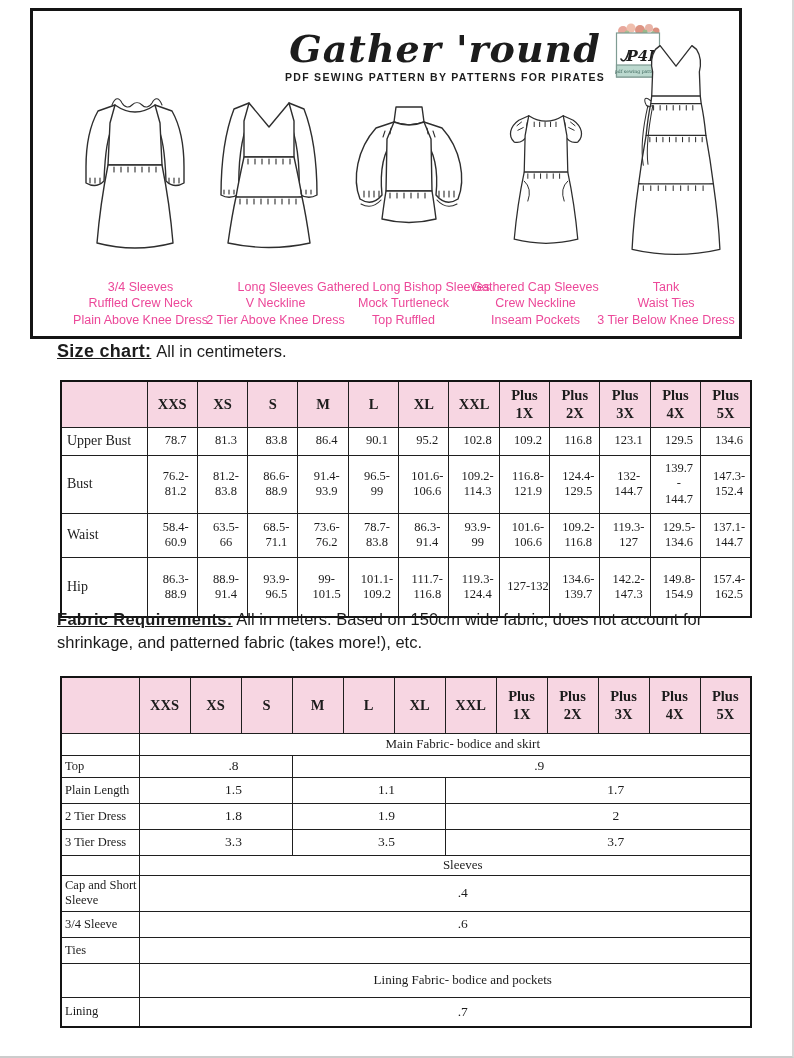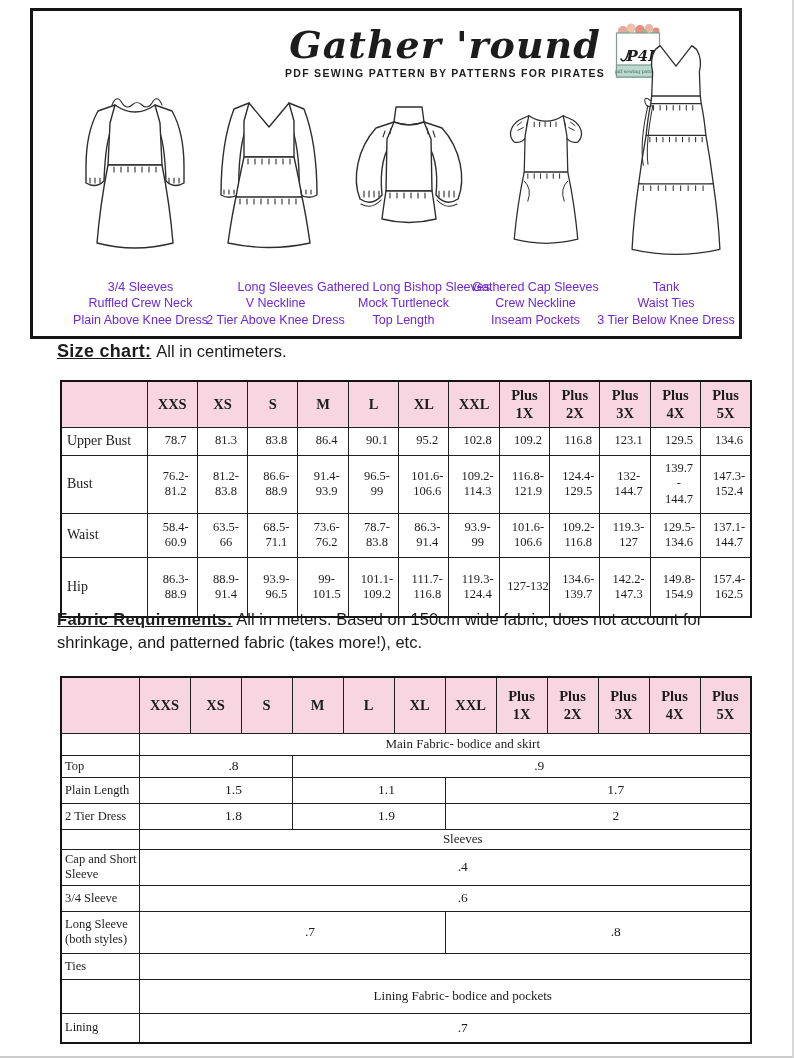--- a/index.html
+++ b/index.html
@@ -6,35 +6,35 @@
   body{
     width:794px;height:1058px;overflow:hidden;position:relative;
     background:#ffffff;color:#1c1c1c;
     font-family:"Liberation Sans", sans-serif;
     -webkit-font-smoothing:antialiased;
   }
   .page{position:absolute;inset:0;border-right:2px solid #d8d8d8;border-bottom:2px solid #cccccc;}
 
   
   .pattern-box{position:absolute;left:30px;top:8px;width:706px;height:325px;border:3px solid #141414;background:#fff;}
-  .brand{position:absolute;left:252px;top:10px;display:flex;align-items:center;gap:10px;}
+  .brand{position:absolute;left:252px;top:10px;display:flex;align-items:flex-end;gap:10px;}
   .brand-text{display:flex;flex-direction:column;align-items:center;}
   .title{font-family:"DejaVu Serif", serif;font-style:italic;font-weight:bold;font-size:38px;line-height:1.05;letter-spacing:1px;white-space:nowrap;}
   .subtitle{font-size:10.5px;font-weight:bold;letter-spacing:1.3px;margin-top:2px;white-space:nowrap;}
   .logo{margin-top:2px;}
 
   .garment{position:absolute;}
   .g1{left:26px;top:70px;width:152px;height:196px;}
   .g2{left:160px;top:70px;width:152px;height:196px;}
   .g3{left:300px;top:84px;width:152px;height:182px;}
   .g4{left:444px;top:78px;width:138px;height:186px;}
   .g5{left:572px;top:20px;width:142px;height:246px;}
 
   .captions{position:absolute;left:0;top:268px;width:706px;height:52px;}
-  .caption{position:absolute;text-align:center;font-size:12.5px;line-height:1.3;color:#6d28d9;}
+  .caption{position:absolute;text-align:center;font-size:12.5px;line-height:1.3;color:#ec4899;}
   .cap1{left:10px;width:195px;}
   .cap2{left:150px;width:185px;}
   .cap3{left:278px;width:185px;}
   .cap4{left:425px;width:155px;}
   .cap5{left:558px;width:150px;}
 
   
   .section-heading{position:absolute;left:57px;}
   .size-heading{top:341px;font-size:18px;width:600px;}
   .fabric-heading{top:608px;font-size:16.5px;width:690px;line-height:1.38;}
@@ -177,21 +177,21 @@
           <div>Plain Above Knee Dress</div>
         </div>
         <div class="caption cap2">
           <div>Long Sleeves</div>
           <div>V Neckline</div>
           <div>2 Tier Above Knee Dress</div>
         </div>
         <div class="caption cap3">
           <div>Gathered Long Bishop Sleeves</div>
           <div>Mock Turtleneck</div>
-          <div>Top Length</div>
+          <div>Top Ruffled</div>
         </div>
         <div class="caption cap4">
           <div>Gathered Cap Sleeves</div>
           <div>Crew Neckline</div>
           <div>Inseam Pockets</div>
         </div>
         <div class="caption cap5">
           <div>Tank</div>
           <div>Waist Ties</div>
           <div>3 Tier Below Knee Dress</div>
@@ -329,37 +329,38 @@
             <td colspan="3">1.5</td>
             <td colspan="3">1.1</td>
             <td colspan="6">1.7</td>
           </tr>
           <tr style="height: 26px;">
             <th class="rowlabel">2 Tier Dress</th>
             <td colspan="3">1.8</td>
             <td colspan="3">1.9</td>
             <td colspan="6">2</td>
           </tr>
+          <tr style="height: 26px;">
+            <th class="rowlabel">3 Tier Dress</th>
+            <td colspan="3">3.3</td>
+            <td colspan="3">3.5</td>
+            <td colspan="6">3.7</td>
+          </tr>
           <tr style="height: 20px;">
             <th class="rowlabel"></th>
             <td class="section" colspan="12">Sleeves</td>
           </tr>
           <tr style="height: 36px;">
             <th class="rowlabel">Cap and Short Sleeve</th>
             <td colspan="12">.4</td>
           </tr>
           <tr style="height: 26px;">
             <th class="rowlabel">3/4 Sleeve</th>
             <td colspan="12">.6</td>
           </tr>
-          <tr style="height: 42px;">
-            <th class="rowlabel">Long Sleeve (both styles)</th>
-            <td colspan="6">.7</td>
-            <td colspan="6">.8</td>
-          </tr>
           <tr style="height: 26px;">
             <th class="rowlabel">Ties</th>
             <td colspan="12"></td>
           </tr>
           <tr style="height: 34px;">
             <th class="rowlabel"></th>
             <td class="section" colspan="12">Lining Fabric- bodice and pockets</td>
           </tr>
           <tr style="height: 30px;">
             <th class="rowlabel">Lining</th>

